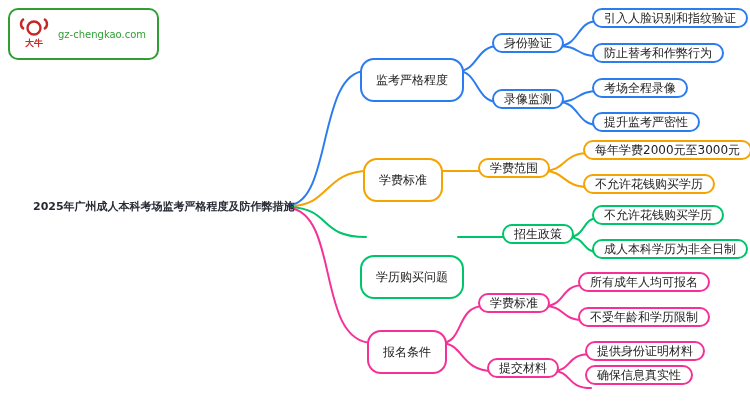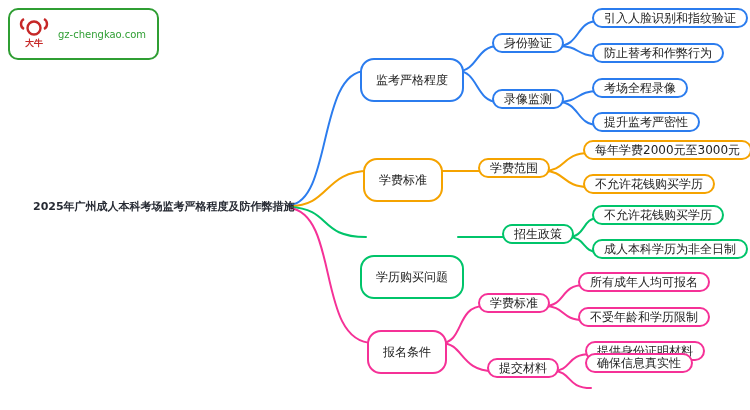--- a/index.html
+++ b/index.html
@@ -92,15 +92,15 @@
   <div class="node" style="left: 592px; top: 43px; border-color: rgb(43, 124, 238);">防止替考和作弊行为</div>
   <div class="node" style="left: 592px; top: 78px; border-color: rgb(43, 124, 238);">考场全程录像</div>
   <div class="node" style="left: 592px; top: 112px; border-color: rgb(43, 124, 238);">提升监考严密性</div>
   <div class="node" style="left: 583px; top: 140px; border-color: rgb(245, 163, 0);">每年学费2000元至3000元</div>
   <div class="node" style="left: 583px; top: 174px; border-color: rgb(245, 163, 0);">不允许花钱购买学历</div>
   <div class="node" style="left: 592px; top: 205px; border-color: rgb(0, 196, 106);">不允许花钱购买学历</div>
   <div class="node" style="left: 592px; top: 239px; border-color: rgb(0, 196, 106);">成人本科学历为非全日制</div>
   <div class="node" style="left: 578px; top: 272px; border-color: rgb(245, 49, 151);">所有成年人均可报名</div>
   <div class="node" style="left: 578px; top: 307px; border-color: rgb(245, 49, 151);">不受年龄和学历限制</div>
   <div class="node" style="left: 585px; top: 341px; border-color: rgb(245, 49, 151);">提供身份证明材料</div>
-  <div class="node" style="left: 585px; top: 353px; border-color: rgb(245, 49, 151);">确保信息真实性</div>
+  <div class="node" style="left: 585px; top: 365px; border-color: rgb(245, 49, 151);">确保信息真实性</div>
 
 </div>
 
 </body></html>

